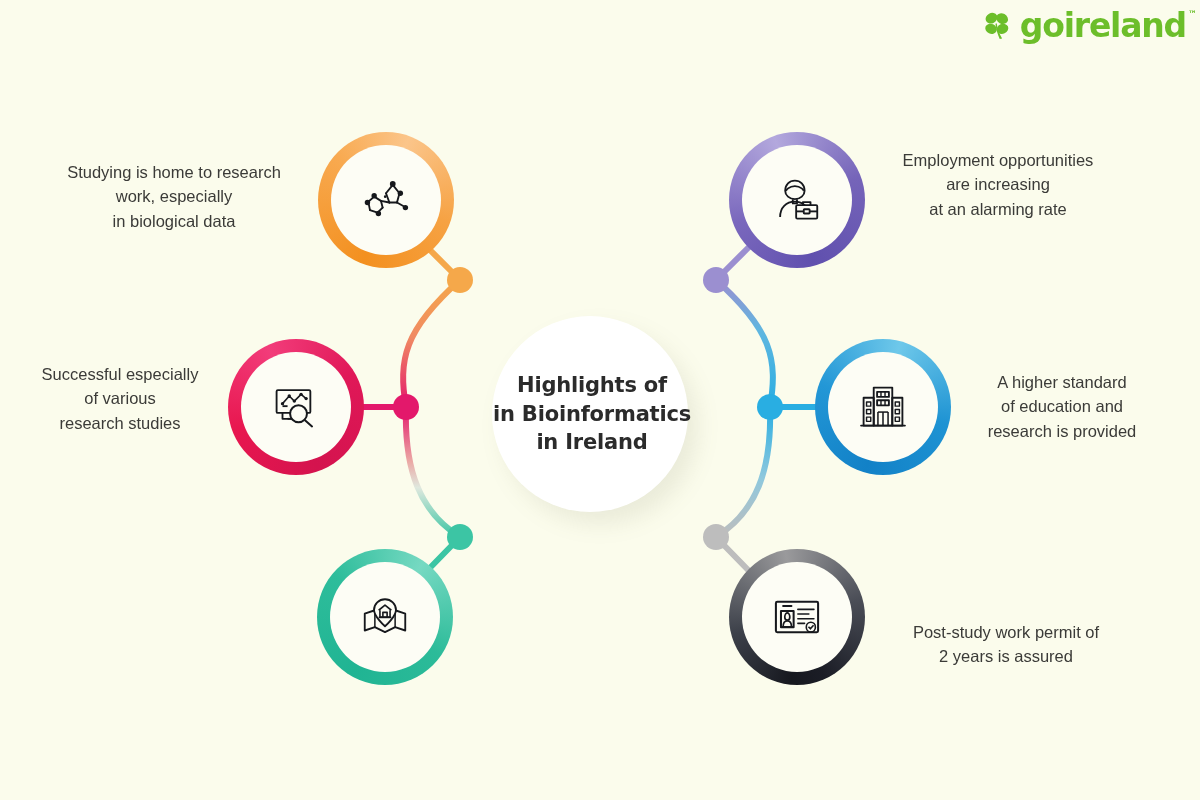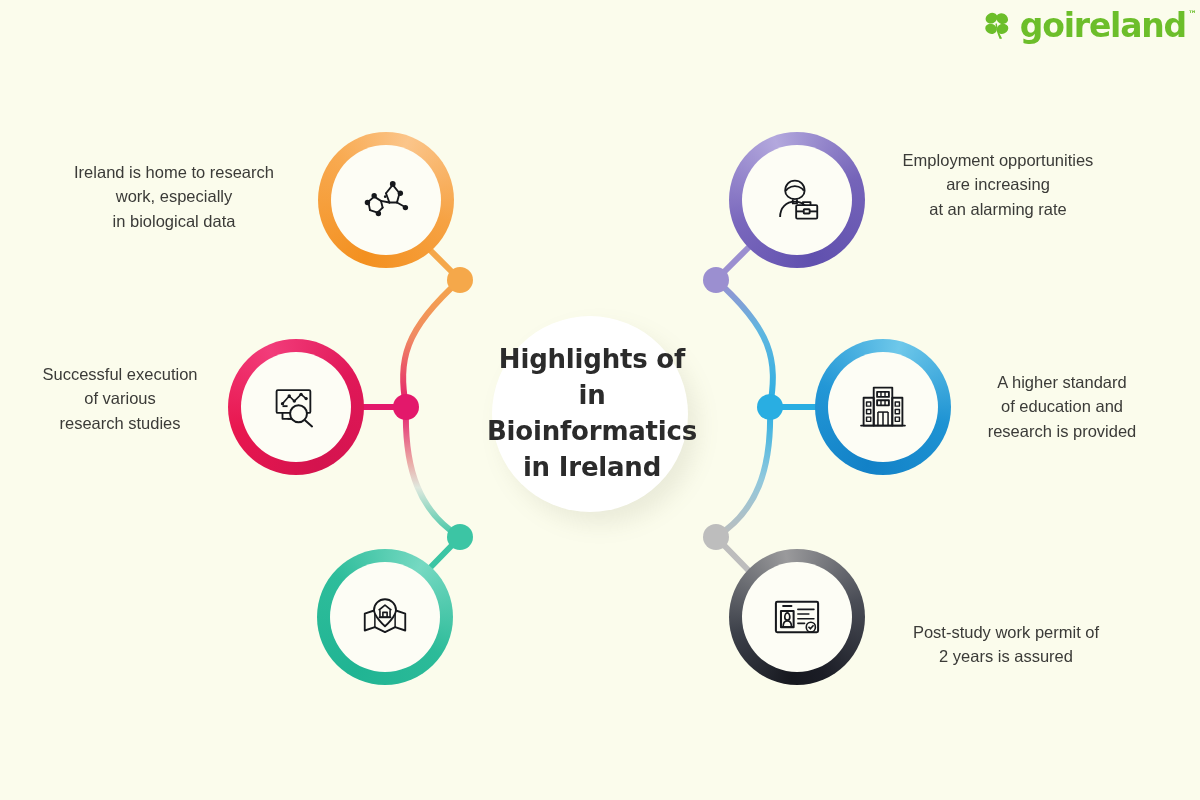--- a/index.html
+++ b/index.html
@@ -76,21 +76,21 @@
     border-radius: 50%;
     background: #ffffff;
     box-shadow: 10px 12px 22px rgba(120,120,90,0.13);
   }
   #hub .hubtext {
     position: relative;
     z-index: 2;
     text-align: center;
     font-family: "DejaVu Sans", sans-serif;
     font-weight: bold;
-    font-size: 26px;
+    font-size: 21px;
     line-height: 1.38;
     color: #2b2b2b;
     letter-spacing: -0.2px;
   }
 
   
   .node {
     position: absolute;
     width: 136px;
     height: 136px;
@@ -373,24 +373,24 @@
           <path d="M15.5 44 C15.5 39 17.6 36.5 20.5 36.5 C23.4 36.5 25.5 39 25.5 44 Z"></path>
         </g>
         <g fill="none" stroke="#16181c" stroke-width="1.9" stroke-linejoin="round">
           <path d="M43 44 C43 40.7 45.4 38.2 48.4 38.2 C51.4 38.2 53.8 40.7 53.8 44 C53.8 47.3 51.4 49.8 48.4 49.8 C45.4 49.8 43 47.3 43 44 Z"></path>
           <path d="M45.6 43.6 L47.9 46 L51.6 41.8"></path>
         </g>
       </svg>
     </div>
   </div>
 
-  <div class="label" id="label-research">Ireland is home to research
+  <div class="label" id="label-research">Studying is home to research
 work, especially
 in biological data</div>
-  <div class="label" id="label-studies">Successful execution
+  <div class="label" id="label-studies">Successful especially
 of various
 research studies</div>
   <div class="label" id="label-employment">Employment opportunities
 are increasing
 at an alarming rate</div>
   <div class="label" id="label-education">A higher standard
 of education and
 research is provided</div>
   <div class="label" id="label-permit">Post-study work permit of
 2 years is assured</div>

